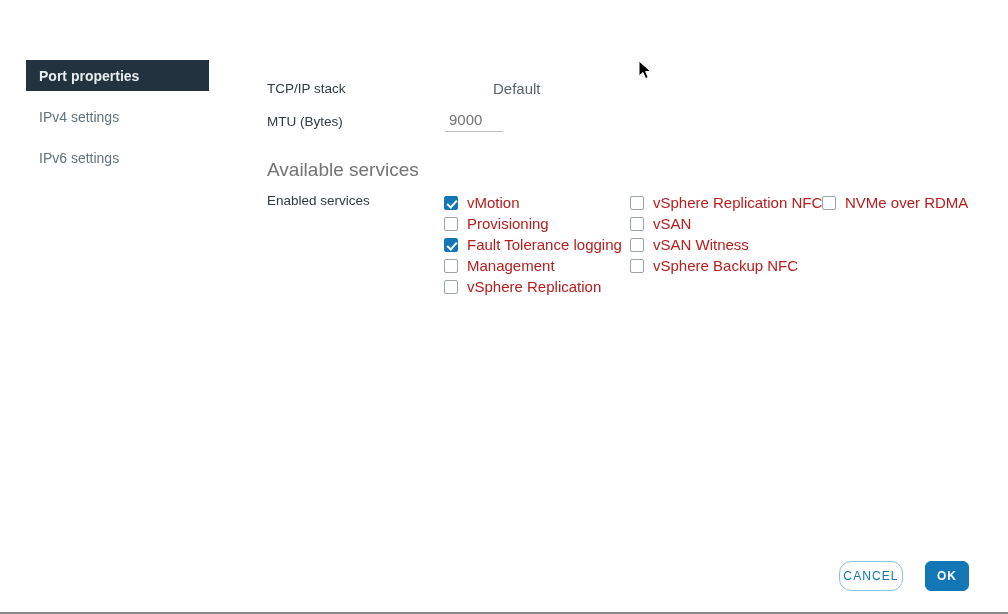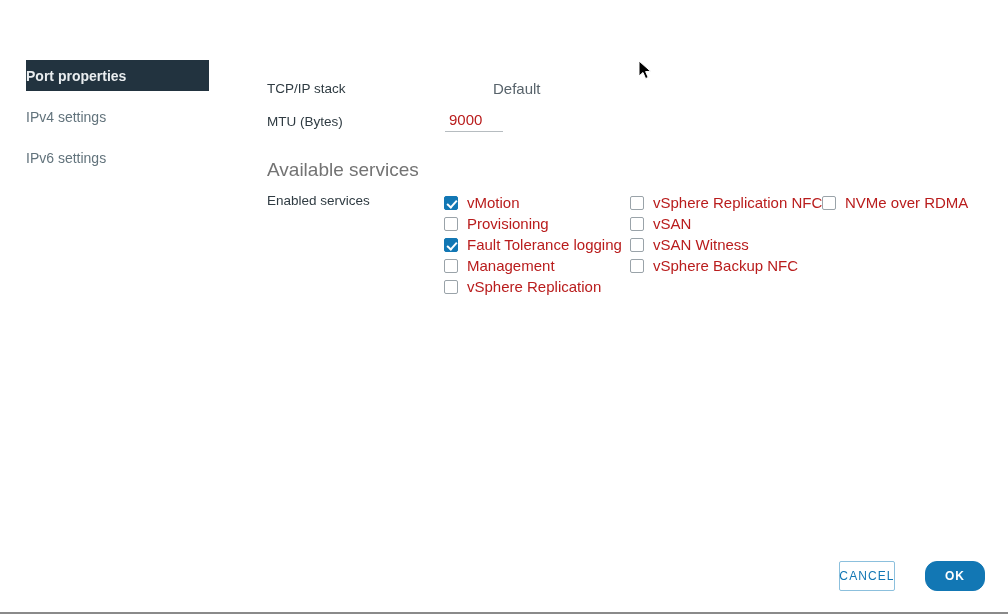--- a/index.html
+++ b/index.html
@@ -78,21 +78,21 @@
     top: 60px;
     width: 240px;
   }
   .nav-item {
     box-sizing: border-box;
     height: 31px;
     margin: 0 0 10px 26px;
     width: 183px;
     display: flex;
     align-items: center;
-    padding-left: 0;
+    padding-left: 13px;
     font-size: 14px;
     color: #62737c;
     cursor: pointer;
     background: transparent;
   }
   .nav-item.selected {
     background: #22333f;
     color: #e9edef;
     font-weight: bold;
   }
@@ -126,21 +126,21 @@
     position: absolute;
     left: 445px;
     top: 110px;
     width: 58px;
     height: 22px;
     border: none;
     border-bottom: 1px solid #b6bcc0;
     background: transparent;
     font-family: "Liberation Sans", sans-serif;
     font-size: 15px;
-    color: #b91c1c;
+    color: #737373;
     padding: 0 0 2px 4px;
     box-sizing: border-box;
     outline: none;
   }
 
   .section-title {
     position: absolute;
     left: 267px;
     top: 159px;
     font-size: 19px;
@@ -211,33 +211,33 @@
     font-family: "Liberation Sans", sans-serif;
     font-size: 12px;
     letter-spacing: 1.1px;
     cursor: pointer;
     display: flex;
     align-items: center;
     justify-content: center;
   }
   .btn-cancel {
     left: 839px;
-    width: 56px;
+    width: 64px;
     background: #ffffff;
     border: 1px solid #8cc0dd;
     color: #1277b4;
-    border-radius: 2px;
+    border-radius: 12px;
   }
   .btn-ok {
     left: 925px;
-    width: 60px;
+    width: 44px;
     background: #1277b4;
     border: 1px solid #1277b4;
     color: #ffffff;
-    border-radius: 12px;
+    border-radius: 6px;
     font-weight: bold;
   }
 
   
   .cursor {
     position: absolute;
     left: 638px;
     top: 60px;
     width: 16px;
     height: 22px;

